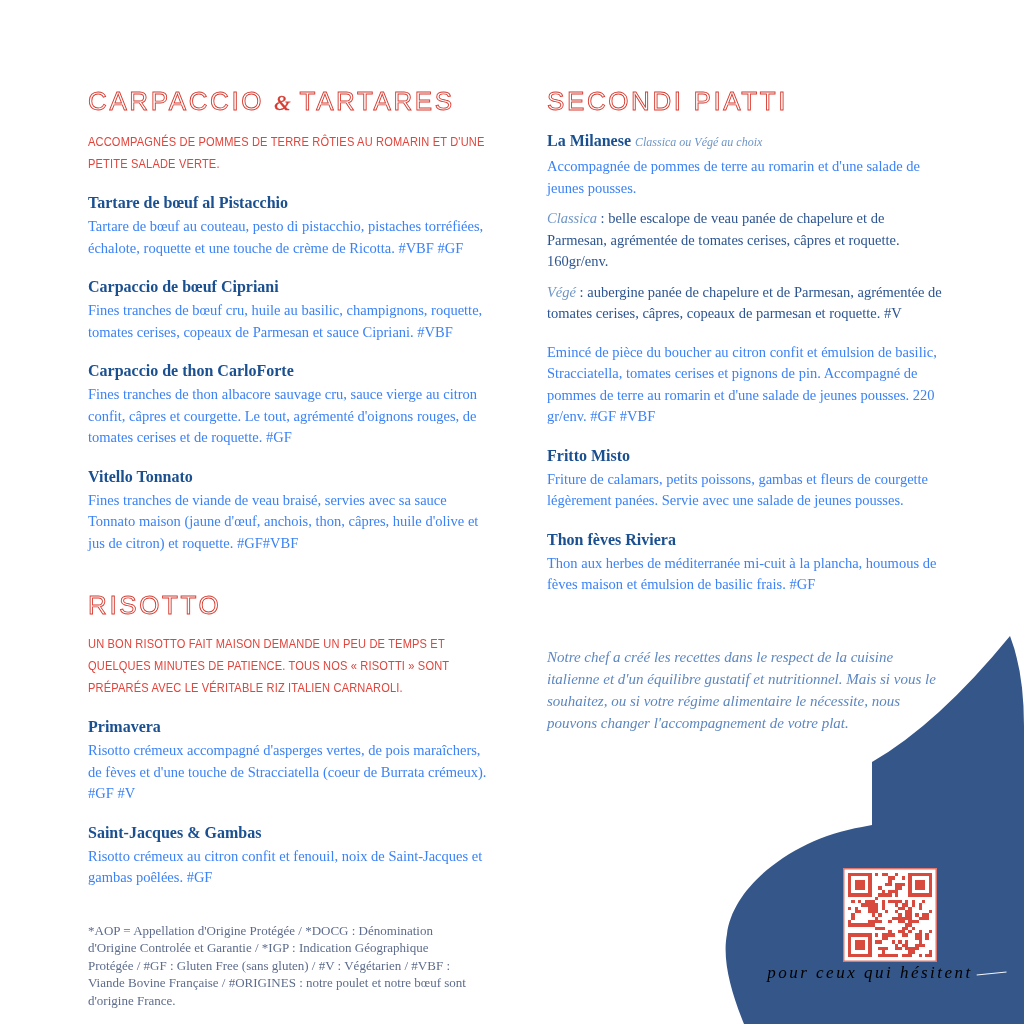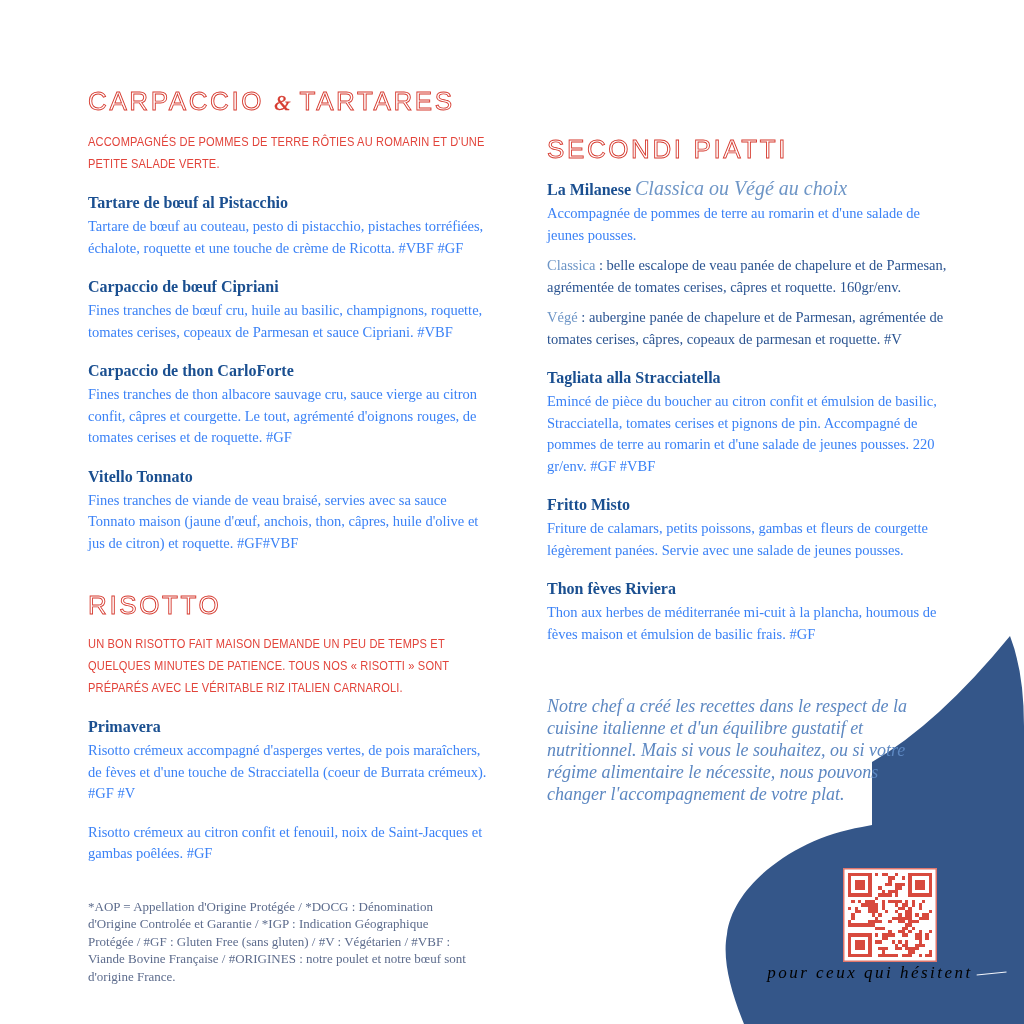--- a/index.html
+++ b/index.html
@@ -18,36 +18,36 @@
                 -webkit-text-fill-color:#d63b30;}
 
   
   .intro{font-family:"Liberation Sans", sans-serif;color:#e2443b;font-size:13.5px;
          line-height:22px;letter-spacing:0.2px;margin:13px 0 0 0;
          transform:scaleX(.82);transform-origin:0 0;width:122%;}
 
   
   .col{position:absolute;top:86px;width:400px;z-index:2;}
   .col-left{left:88px;}
-  .col-right{left:547px;margin-top:48px;}
+  .col-right{left:547px;}
 
   
   .item{margin-top:17px;}
   .item-title{font-size:16px;font-weight:bold;color:#1a4f90;margin:0 0 3px 0;line-height:21px;}
   .item-desc{font-size:14.5px;color:#3b82f6;line-height:21.5px;margin:0;}
-  .item-sub{font-weight:normal;font-style:italic;color:#6d95c6;font-size:20px;}
+  .item-sub{font-weight:normal;font-style:italic;color:#6d95c6;font-size:12px;}
   .variant{font-size:14.5px;color:#2b5491;line-height:21.5px;margin:9px 0 0 0;}
-  .variant-label{color:#6d95c6;}
+  .variant-label{font-style:italic;color:#6d95c6;}
 
   .section{margin-top:0;}
   .section + .section{margin-top:36px;}
 
   .footnote{font-size:13px;color:#5d6c8d;line-height:17.5px;margin-top:33px;width:378px;}
 
-  .chef-note{font-style:italic;color:#5c87c1;font-size:18px;line-height:22px;
+  .chef-note{font-style:italic;color:#5c87c1;font-size:15px;line-height:22px;
              margin-top:50px;width:392px;}
 
   
   .blob-svg{position:absolute;left:0;top:0;width:1024px;height:1024px;z-index:1;}
   .qr-box{position:absolute;left:843px;top:868px;width:94px;height:94px;background:#ffffff;
           z-index:3;box-shadow:inset 0 0 0 1.5px #e0766c;padding:0;}
   .qr-box svg{position:absolute;left:5px;top:5px;width:84px;height:84px;shape-rendering:crispEdges;}
   .qr-caption{position:absolute;left:757px;top:963px;width:260px;z-index:3;text-align:center;
               font-style:italic;color:#000000;font-size:17px;letter-spacing:2.5px;
               font-family:Liberation Serif, serif;white-space:nowrap;}
@@ -97,40 +97,40 @@
 
     <div class="section">
       <h1 class="display">RISOTTO</h1>
       <p class="intro">UN BON RISOTTO FAIT MAISON DEMANDE UN PEU DE TEMPS ET QUELQUES MINUTES DE PATIENCE. TOUS NOS « RISOTTI » SONT PRÉPARÉS AVEC LE VÉRITABLE RIZ ITALIEN CARNAROLI.</p>
 
       <div class="item">
         <h3 class="item-title">Primavera</h3>
         <p class="item-desc">Risotto crémeux accompagné d'asperges vertes, de pois maraîchers, de fèves et d'une touche de Stracciatella (coeur de Burrata crémeux). #GF #V</p>
       </div>
       <div class="item">
+        <h3 class="item-title">Saint-Jacques &amp; Gambas</h3>
         <p class="item-desc">Risotto crémeux au citron confit et fenouil, noix de Saint-Jacques et gambas poêlées. #GF</p>
       </div>
     </div>
 
     <p class="footnote">*AOP = Appellation d'Origine Protégée / *DOCG : Dénomination d'Origine Controlée et Garantie / *IGP : Indication Géographique Protégée / #GF : Gluten Free (sans gluten) / #V : Végétarien / #VBF : Viande Bovine Française / #ORIGINES : notre poulet et notre bœuf sont d'origine France.</p>
   </div>
 
   <div class="col col-right">
 
     <h1 class="display">SECONDI PIATTI</h1>
 
     <div class="item" style="margin-top:14px;">
       <h3 class="item-title"><span>La Milanese</span> <span class="item-sub">Classica ou Végé au choix</span></h3>
       <p class="item-desc">Accompagnée de pommes de terre au romarin et d'une salade de jeunes pousses.</p>
       <p class="variant"><span class="variant-label">Classica</span><span> : </span><span>belle escalope de veau panée de chapelure et de Parmesan, agrémentée de tomates cerises, câpres et roquette. 160gr/env.</span></p>
       <p class="variant"><span class="variant-label">Végé</span><span> : </span><span>aubergine panée de chapelure et de Parmesan, agrémentée de tomates cerises, câpres, copeaux de parmesan et roquette. #V</span></p>
     </div>
 
     <div class="item">
-      <h3 class="item-title">Tagliata alla Stracciatella</h3>
       <p class="item-desc">Emincé de pièce du boucher au citron confit et émulsion de basilic, Stracciatella, tomates cerises et pignons de pin. Accompagné de pommes de terre au romarin et d'une salade de jeunes pousses. 220 gr/env. #GF #VBF</p>
     </div>
     <div class="item">
       <h3 class="item-title">Fritto Misto</h3>
       <p class="item-desc">Friture de calamars, petits poissons, gambas et fleurs de courgette légèrement panées. Servie avec une salade de jeunes pousses.</p>
     </div>
     <div class="item">
       <h3 class="item-title">Thon fèves Riviera</h3>
       <p class="item-desc">Thon aux herbes de méditerranée mi-cuit à la plancha, houmous de fèves maison et émulsion de basilic frais. #GF</p>
     </div>

